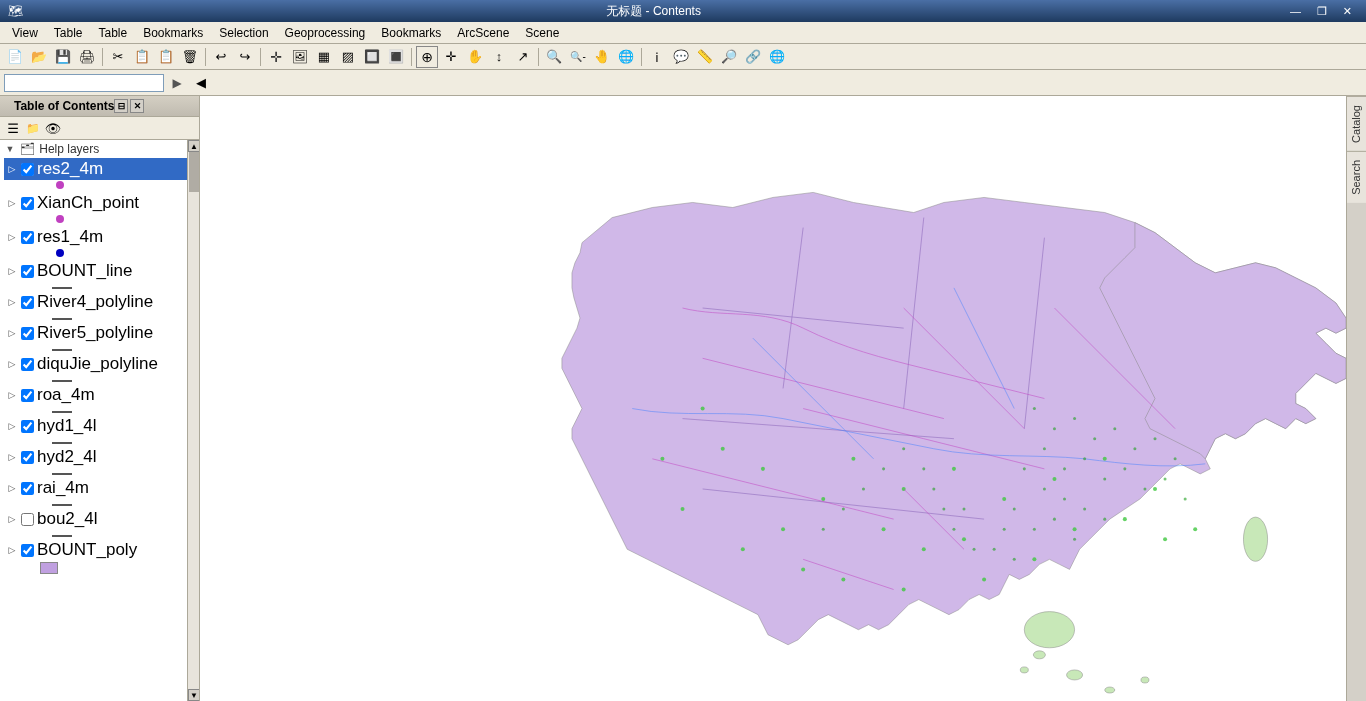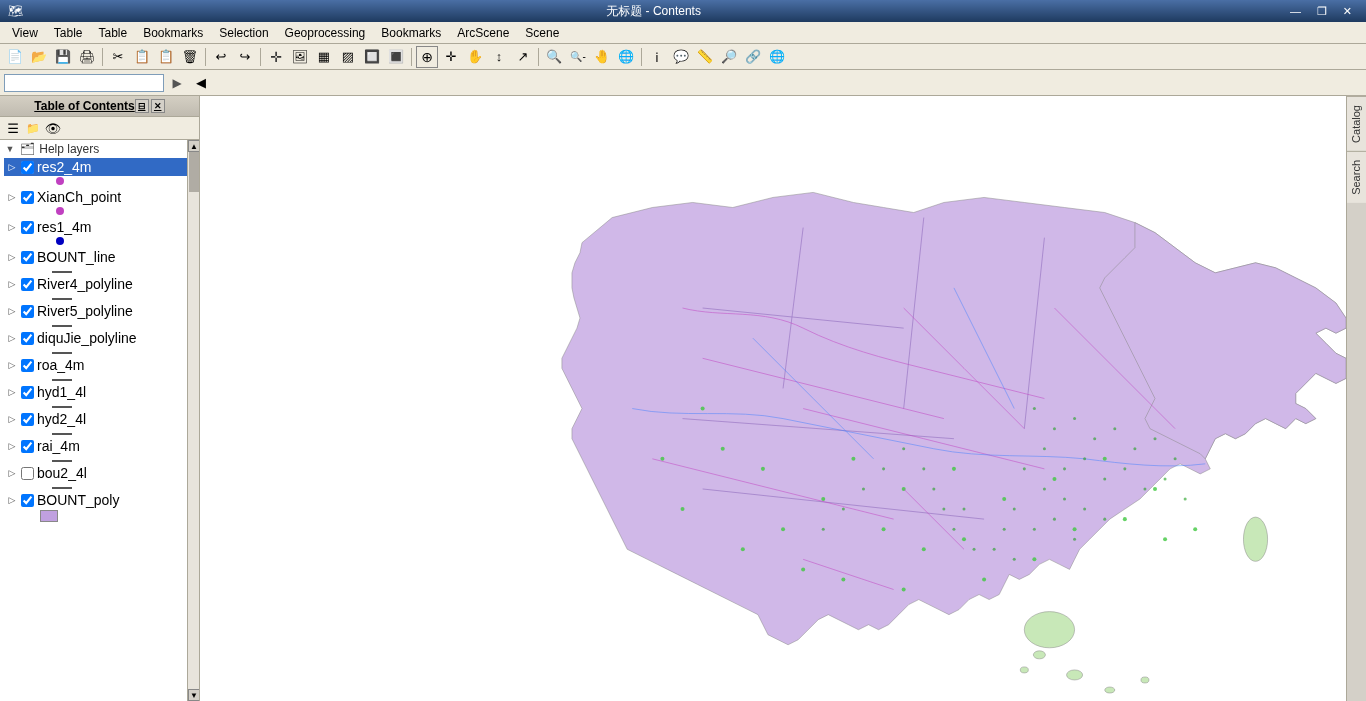--- a/index.html
+++ b/index.html
@@ -92,22 +92,21 @@
       flex-shrink: 0;
     }
     #toc-header {
       background: linear-gradient(to bottom, #d4cfc3, #c0bbb0);
       padding: 3px 14px;
       font-size: 12px;
       font-weight: bold;
       border-bottom: 1px solid #aca899;
       display: flex;
       align-items: center;
-      justify-content: center;
-      text-decoration: underline;
+      justify-content: flex-start;
     }
     #toc-header-btns { display: flex; gap: 2px; }
     .toc-hbtn { width: 14px; height: 14px; font-size: 9px; cursor: pointer; display: flex; align-items: center; justify-content: center; background: #d4d0c8; border: 1px solid #888; }
 
     #toc-toolbar {
       background: #f0ece0;
       padding: 2px 4px;
       display: flex;
       align-items: center;
       gap: 2px;
@@ -146,21 +145,21 @@
       align-items: center;
       padding: 1px 2px;
       gap: 3px;
       cursor: pointer;
       min-height: 18px;
     }
     .toc-layer-row.selected { background: #316ac5; color: white; }
     .toc-layer-row.selected * { color: white !important; }
     .toc-expand { width: 12px; height: 12px; font-size: 9px; color: #555; display: flex; align-items: center; justify-content: center; }
     .toc-check { width: 13px; height: 13px; }
-    .toc-layer-name { font-size: 14px; color: #000; }
+    .toc-layer-name { font-size: 17px; color: #000; }
     .toc-symbol { width: 14px; height: 6px; margin-left: 16px; margin-bottom: 1px; }
     .toc-symbol-point {
       width: 8px; height: 8px; border-radius: 50%; margin-left: 20px; margin-bottom: 2px;
     }
 
     
     #toc-scroll {
       width: 12px;
       background: #d4d0c8;
       border-left: 1px solid #aca899;

